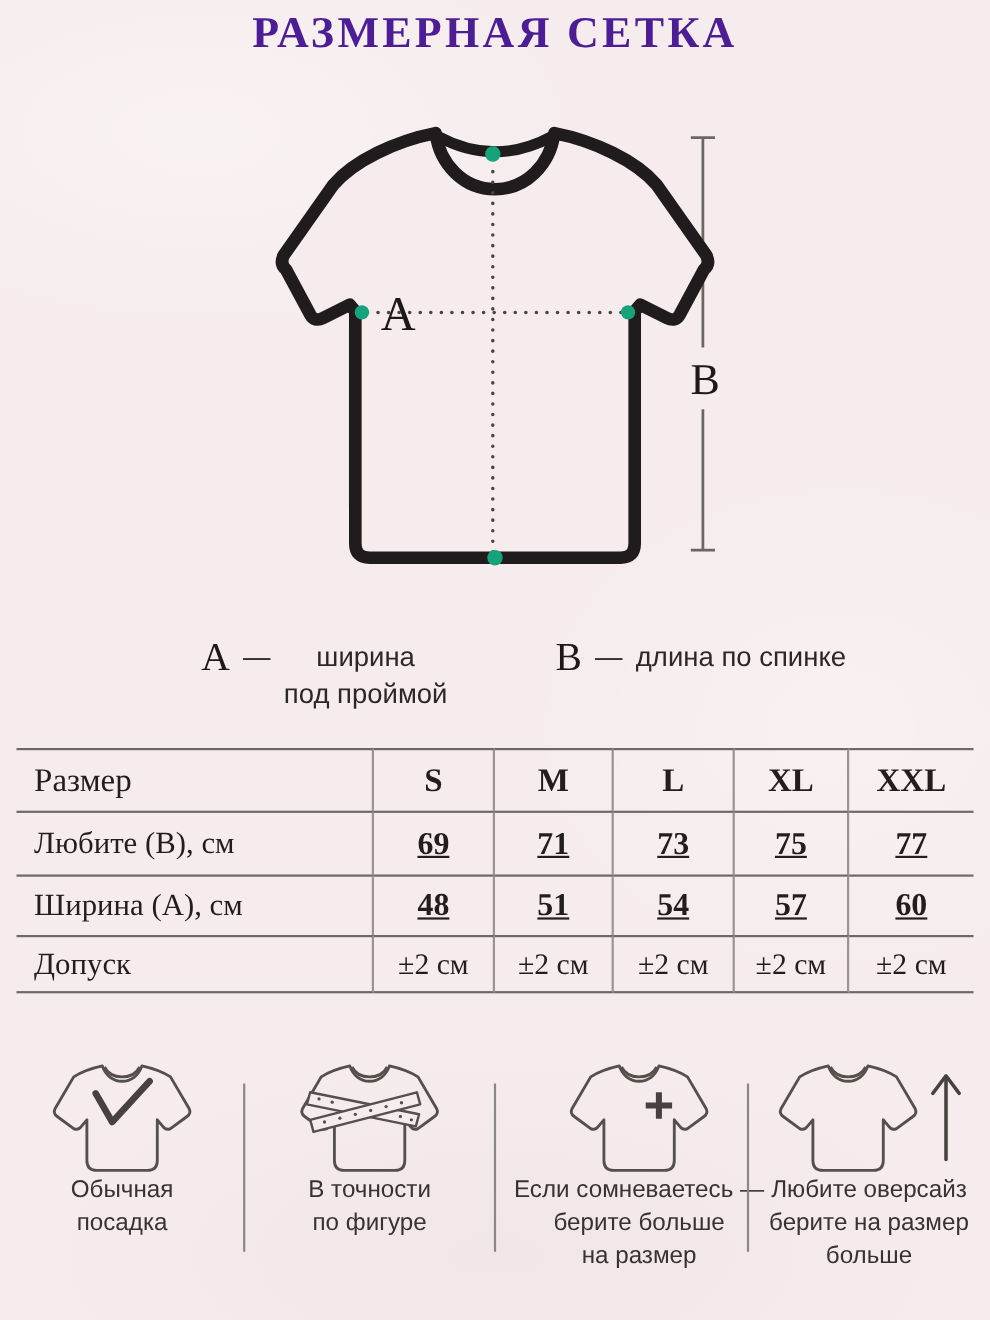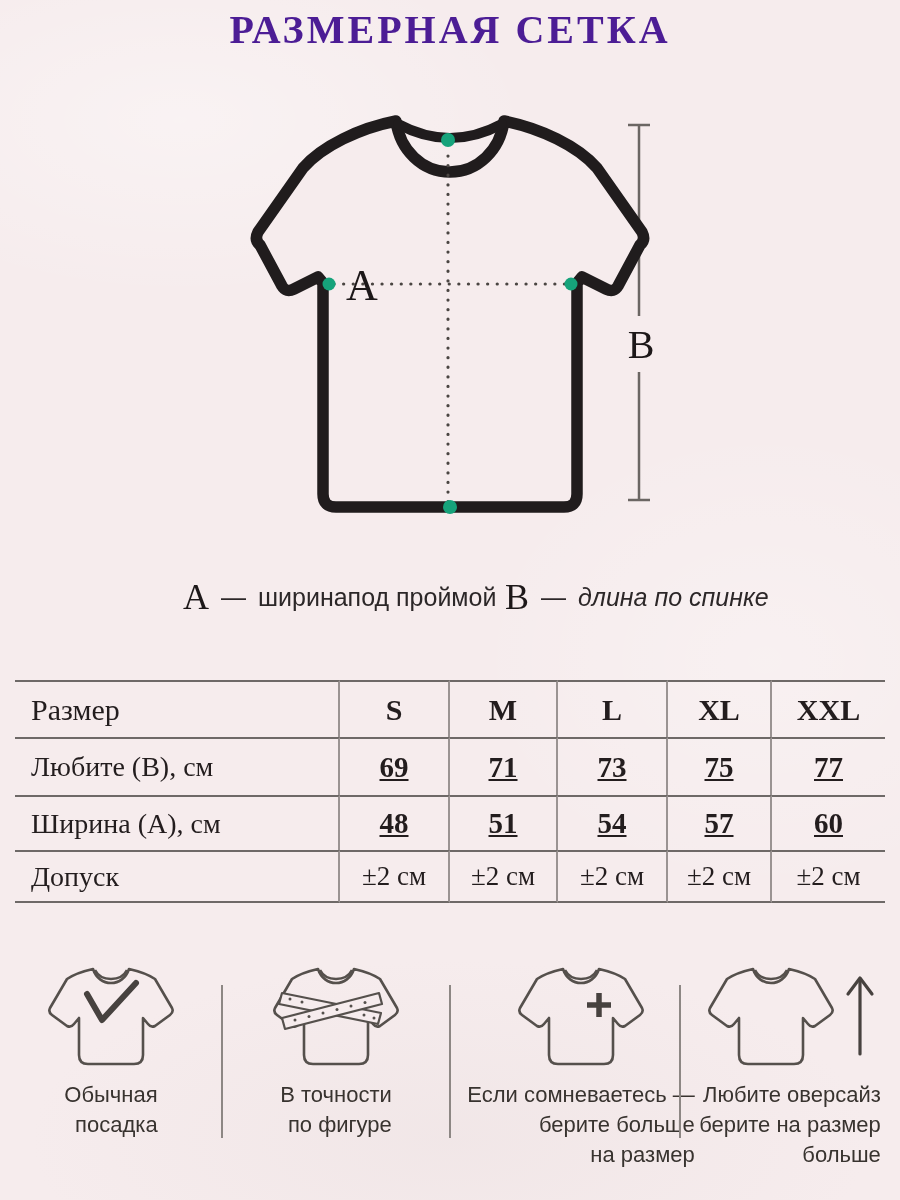--- a/index.html
+++ b/index.html
@@ -21,24 +21,24 @@
     top:6px;left:0;width:900px;text-align:center;
     font-family:"Liberation Serif", serif;
     font-size:40px;font-weight:600;letter-spacing:3px;color:#4c1d95;
   }
   
   .legend{display:flex;align-items:flex-start;gap:12px;font-size:25px;color:#2c2728;}
   .legend .big-letter{
     font-family:"Liberation Serif", serif;font-size:36px;line-height:34px;color:#1d1819;
   }
   .legend .dash{line-height:34px;}
-  .legend .twolines{display:flex;flex-direction:row;align-items:center;line-height:34px;}
+  .legend .twolines{display:flex;flex-direction:column;align-items:center;line-height:34px;}
   .legend-a{left:183px;top:580px;}
   .legend-b{left:505px;top:580px;}
-  .legend-b .single{line-height:34px;font-style:italic;}
+  .legend-b .single{line-height:34px;}
   
   .size-table{
     left:15px;top:680px;width:870px;
     display:grid;
     grid-template-columns:325px 110px 108px 110px 104px auto;
     grid-template-rows:57px 58px 55px 53px;
     font-family:"Liberation Serif", serif;
   }
   .cell{
     display:flex;align-items:center;justify-content:center;
@@ -47,21 +47,21 @@
   }
   .cell.vline{border-right:2px solid #9a9392;}
   .cell.rowlabel{justify-content:flex-start;padding-left:16px;font-size:28px;}
   .cell.szhead{font-weight:600;font-size:30px;}
   .cell.val{font-weight:600;text-decoration:underline;}
   .cell.tol{font-weight:400;font-size:27px;}
   .cell.lastrow{border-bottom:2px solid #6e6967;}
   
   .tip{display:flex;flex-direction:column;align-items:center;}
   .tip-caption{
-    text-align:right;font-size:22px;line-height:30px;color:#38332f;margin-top:14px;
+    text-align:center;font-size:22px;line-height:30px;color:#38332f;
   }
   .vdivider{width:2px;background:#8d8784;top:985px;height:153px;}
   svg text{font-family:"Liberation Serif", serif;}
 </style>
 </head>
 <body>
 
 <div class="abs title">РАЗМЕРНАЯ СЕТКА</div>
 
 <svg class="abs" style="left:225px;top:95px;" width="450" height="450" viewBox="225 95 450 450">

